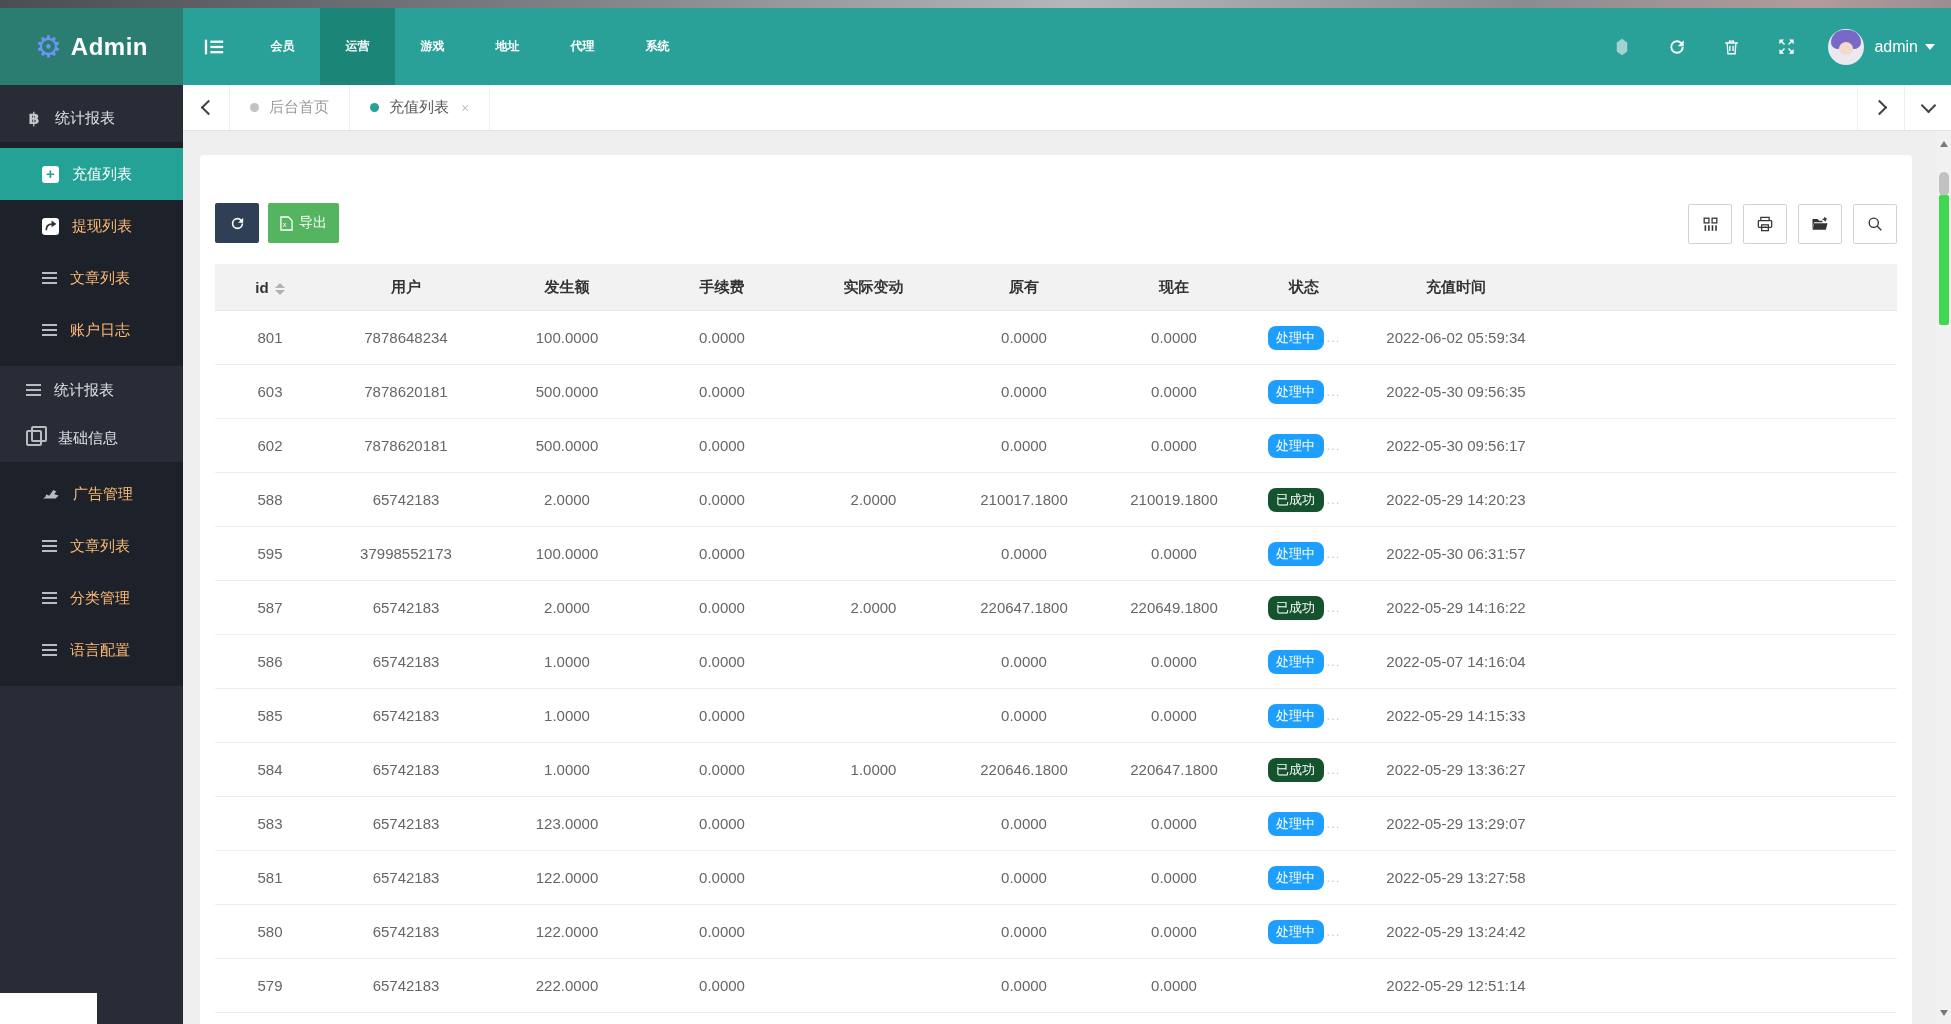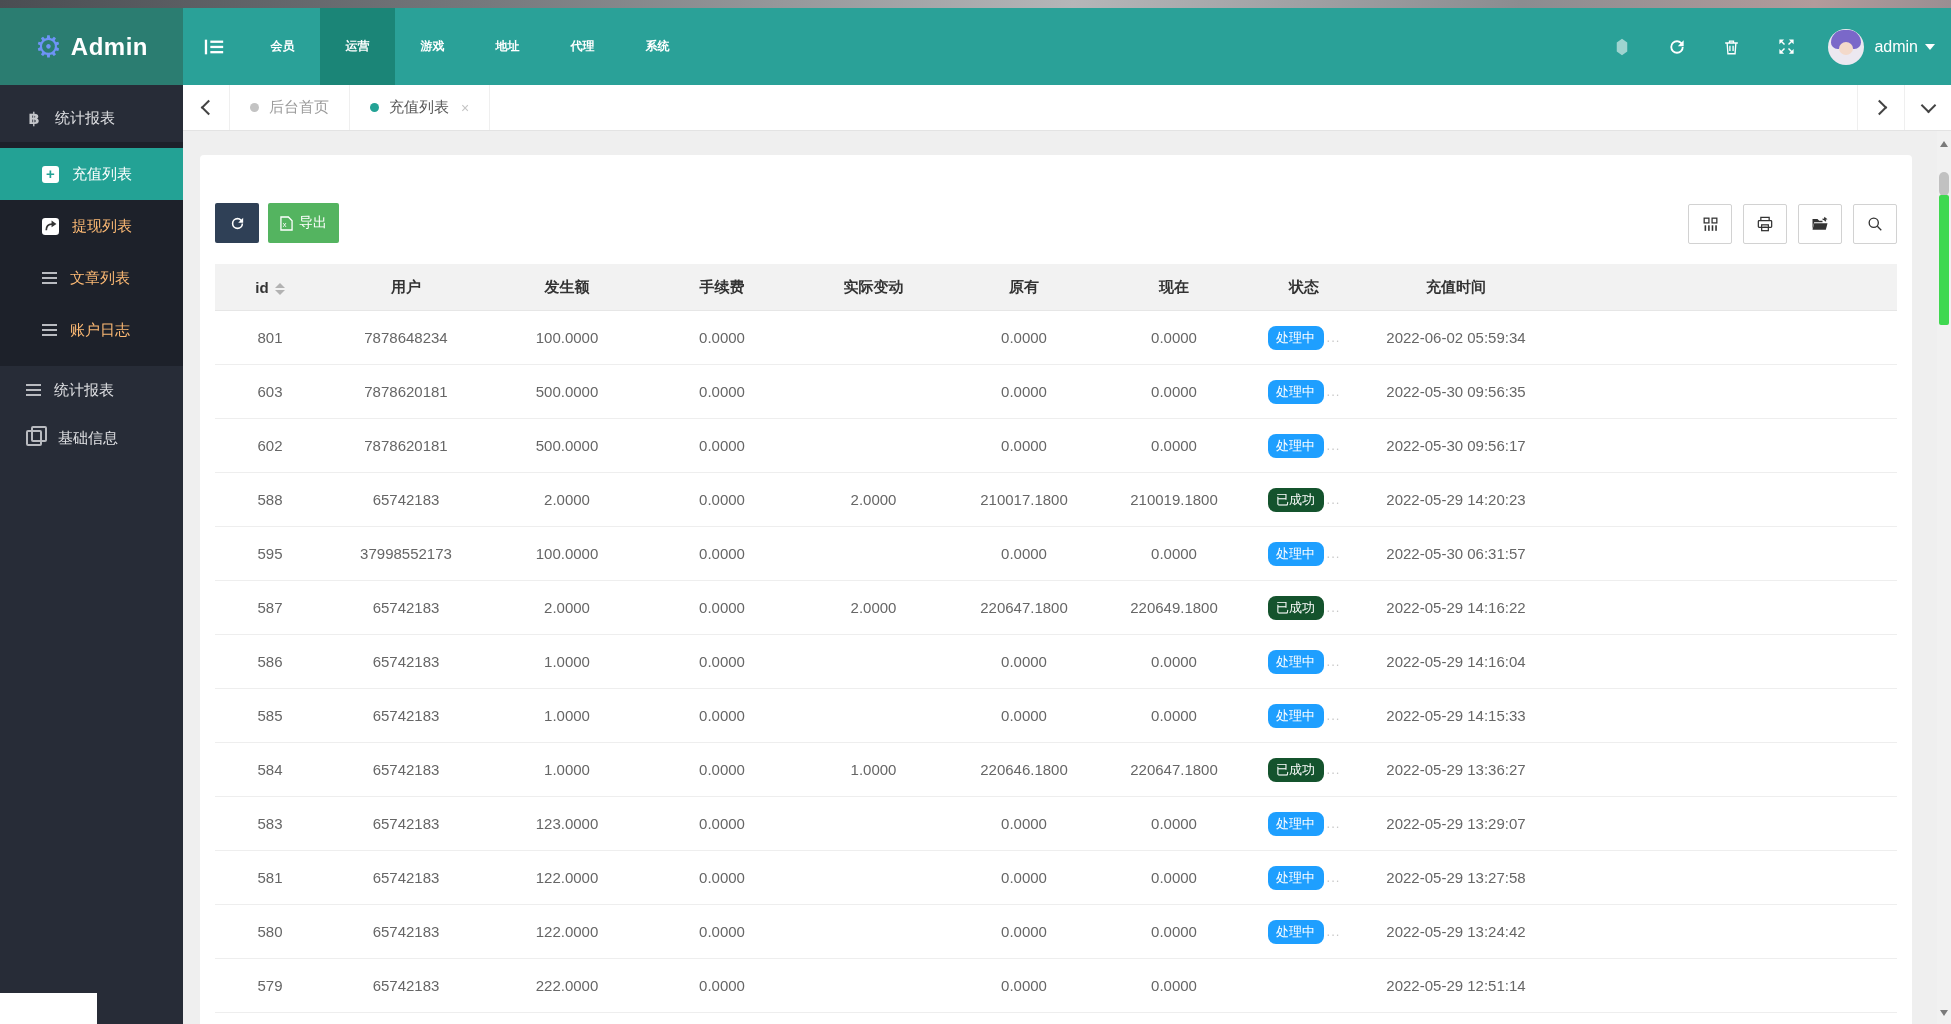--- a/index.html
+++ b/index.html
@@ -172,20 +172,42 @@
         <span>账户日志</span>
       </div>
     </div>
     <div class="side-parent">
       <span class="icon-list"></span>
       <span>统计报表</span>
     </div>
     <div class="side-parent">
       <span class="icon-copy"></span>
       <span>基础信息</span>
+    </div>
+    <div class="side-subs">
+      <div class="side-sub">
+        <span>
+          <svg width="18" height="14" viewBox="0 0 20 14">
+            <path fill="#b9bbc0" d="M1 12c2.2-.8 3.4-2.6 3.6-4.8L8 9l4.6-6.4 3.2 1.6-2.2 3.2 5 1.2-3.6 3.4z"></path>
+          </svg>
+        </span>
+        <span>广告管理</span>
+      </div>
+      <div class="side-sub">
+        <span class="icon-list"></span>
+        <span>文章列表</span>
+      </div>
+      <div class="side-sub">
+        <span class="icon-list"></span>
+        <span>分类管理</span>
+      </div>
+      <div class="side-sub">
+        <span class="icon-list"></span>
+        <span>语言配置</span>
+      </div>
     </div>
   </div>
 
 <div class="tabbar">
   <div class="tab-nav-btn">
       <span class="chev left"></span>
     </div>
   <div id="tabs-host" style="display:flex;align-items:stretch;">
       <div class="tab">
         <span class="dot"></span>
@@ -365,21 +387,21 @@
           </tr>
           <tr>
             <td>586</td>
             <td>65742183</td>
             <td>1.0000</td>
             <td>0.0000</td>
             <td></td>
             <td>0.0000</td>
             <td>0.0000</td>
             <td><span class="badge blue">处理中</span><span class="dots">...</span></td>
-            <td>2022-05-29 14:16:04</td>
+            <td>2022-05-07 14:16:04</td>
             <td></td>
           </tr>
           <tr>
             <td>585</td>
             <td>65742183</td>
             <td>1.0000</td>
             <td>0.0000</td>
             <td></td>
             <td>0.0000</td>
             <td>0.0000</td>

